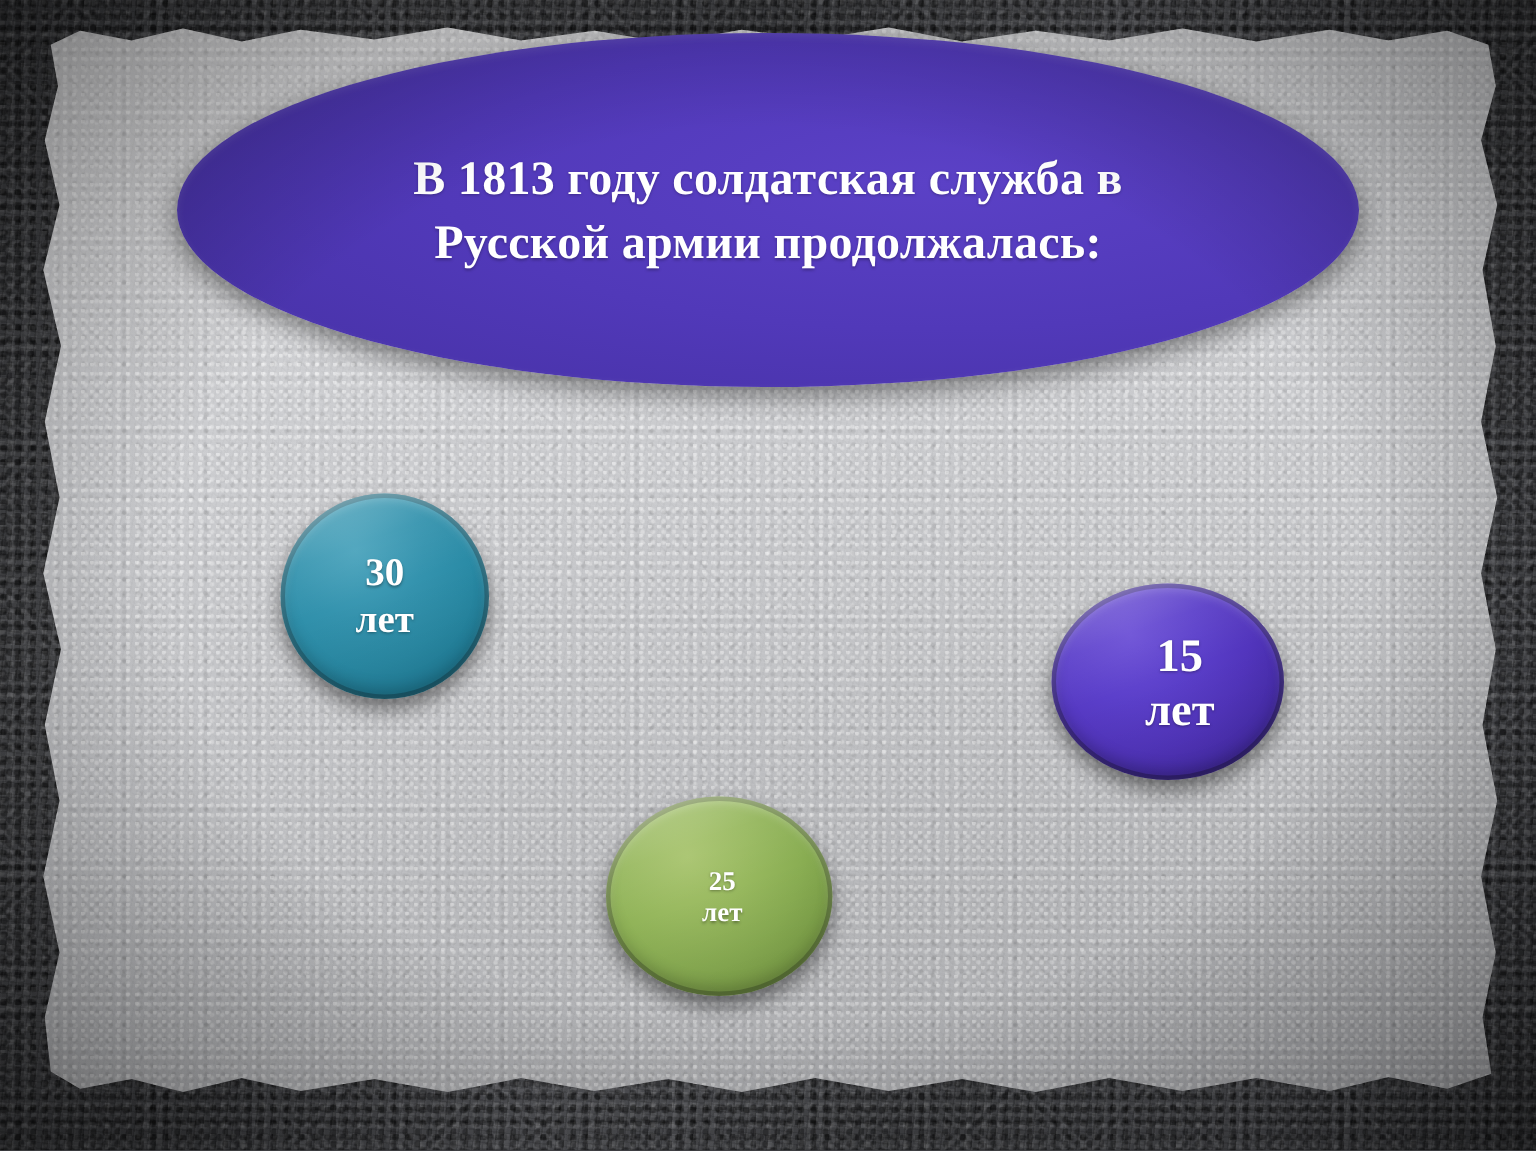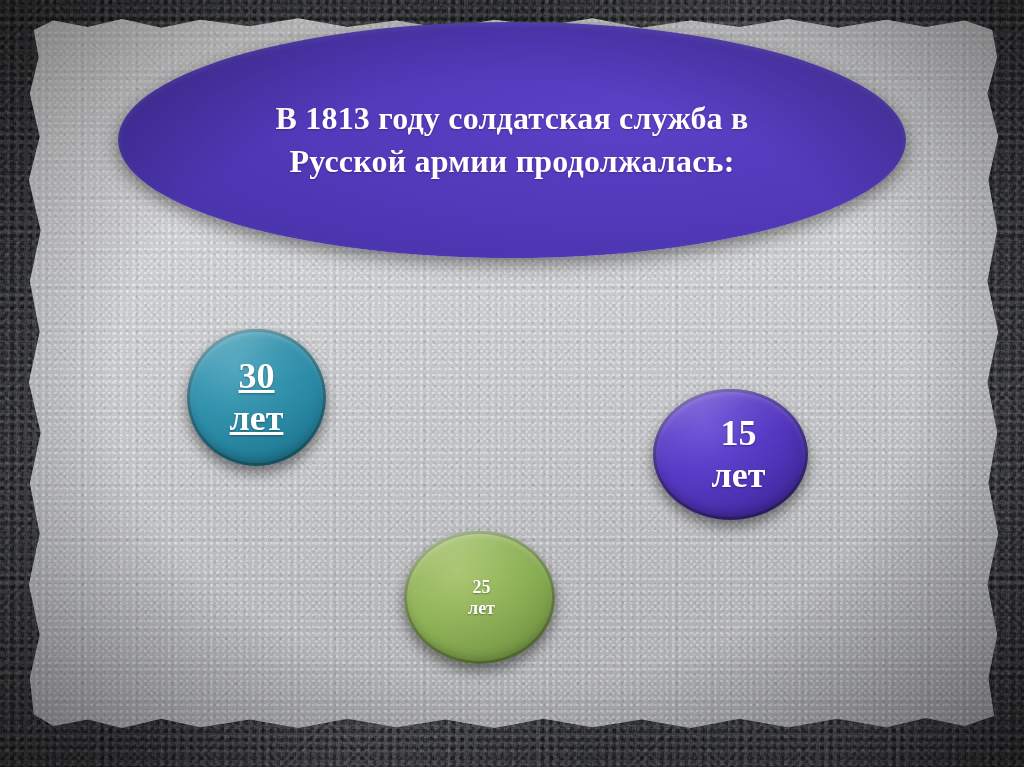--- a/index.html
+++ b/index.html
@@ -159,37 +159,36 @@
     pointer-events: none;
     z-index: 2;
   }
 
   
   #answer-30 {
     left: 187px;
     top: 329px;
     width: 139px;
     height: 137px;
-    font-size: 36px;
+    font-size: 26px;
     background: radial-gradient(circle at 36% 28%, #4aa3bc 0%, #3493ae 34%, #2a8ba6 58%, #1f7f9a 80%, #14607a 100%);
     box-shadow:
       0 7px 13px rgba(0,0,0,.45),
       inset 0 0 0 3px rgba(0,0,0,.22),
       inset 0 3px 7px rgba(255,255,255,.30),
       inset 0 -6px 10px rgba(0,0,0,.22);
-    text-decoration: underline;
   }
 
   
   #answer-15 {
-    left: 653px;
+    left: 701px;
     top: 389px;
     width: 155px;
     height: 131px;
-    font-size: 36px;
+    font-size: 31px;
     background: radial-gradient(circle at 34% 26%, #6b4fd6 0%, #5b3fca 32%, #5235bd 56%, #452ba7 80%, #301a7a 100%);
     box-shadow:
       0 7px 13px rgba(0,0,0,.45),
       inset 0 0 0 3px rgba(0,0,0,.25),
       inset 0 3px 7px rgba(255,255,255,.26),
       inset 0 -6px 10px rgba(0,0,0,.25);
   }
   #answer-15 .label { transform: translateX(8px); }
 
   

